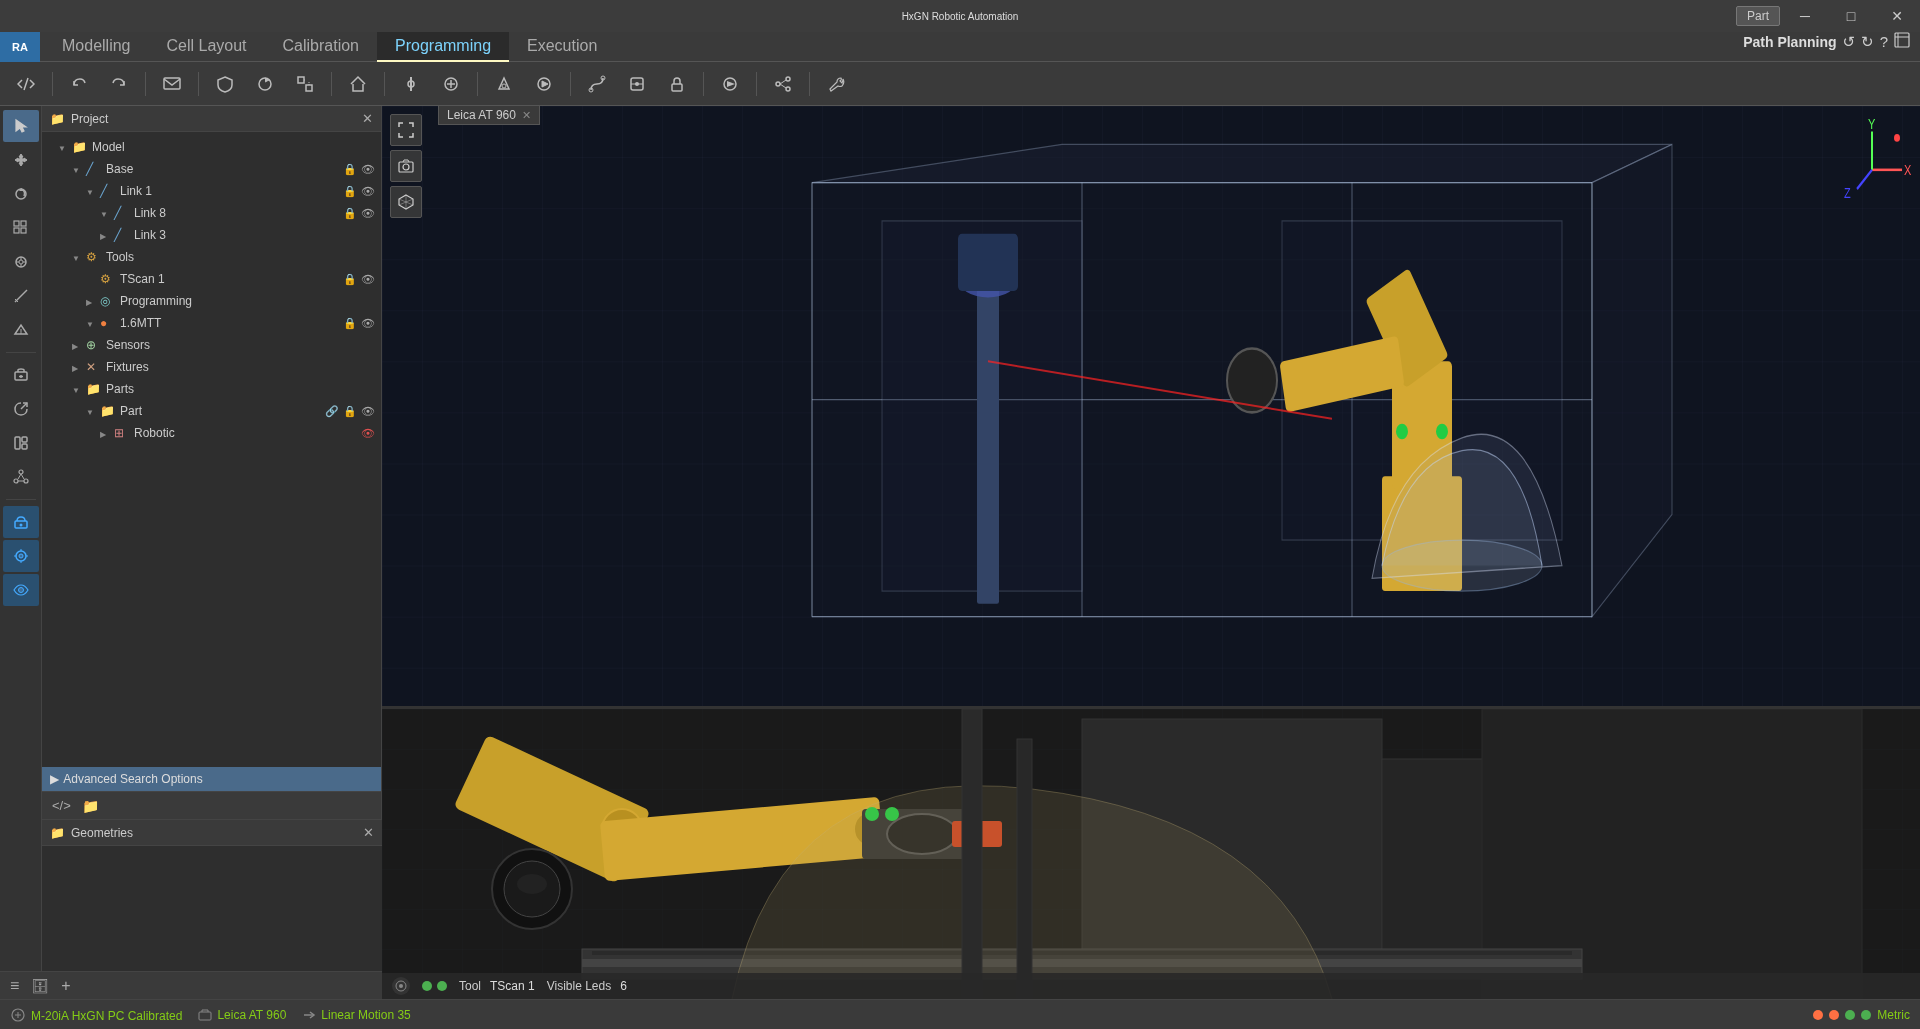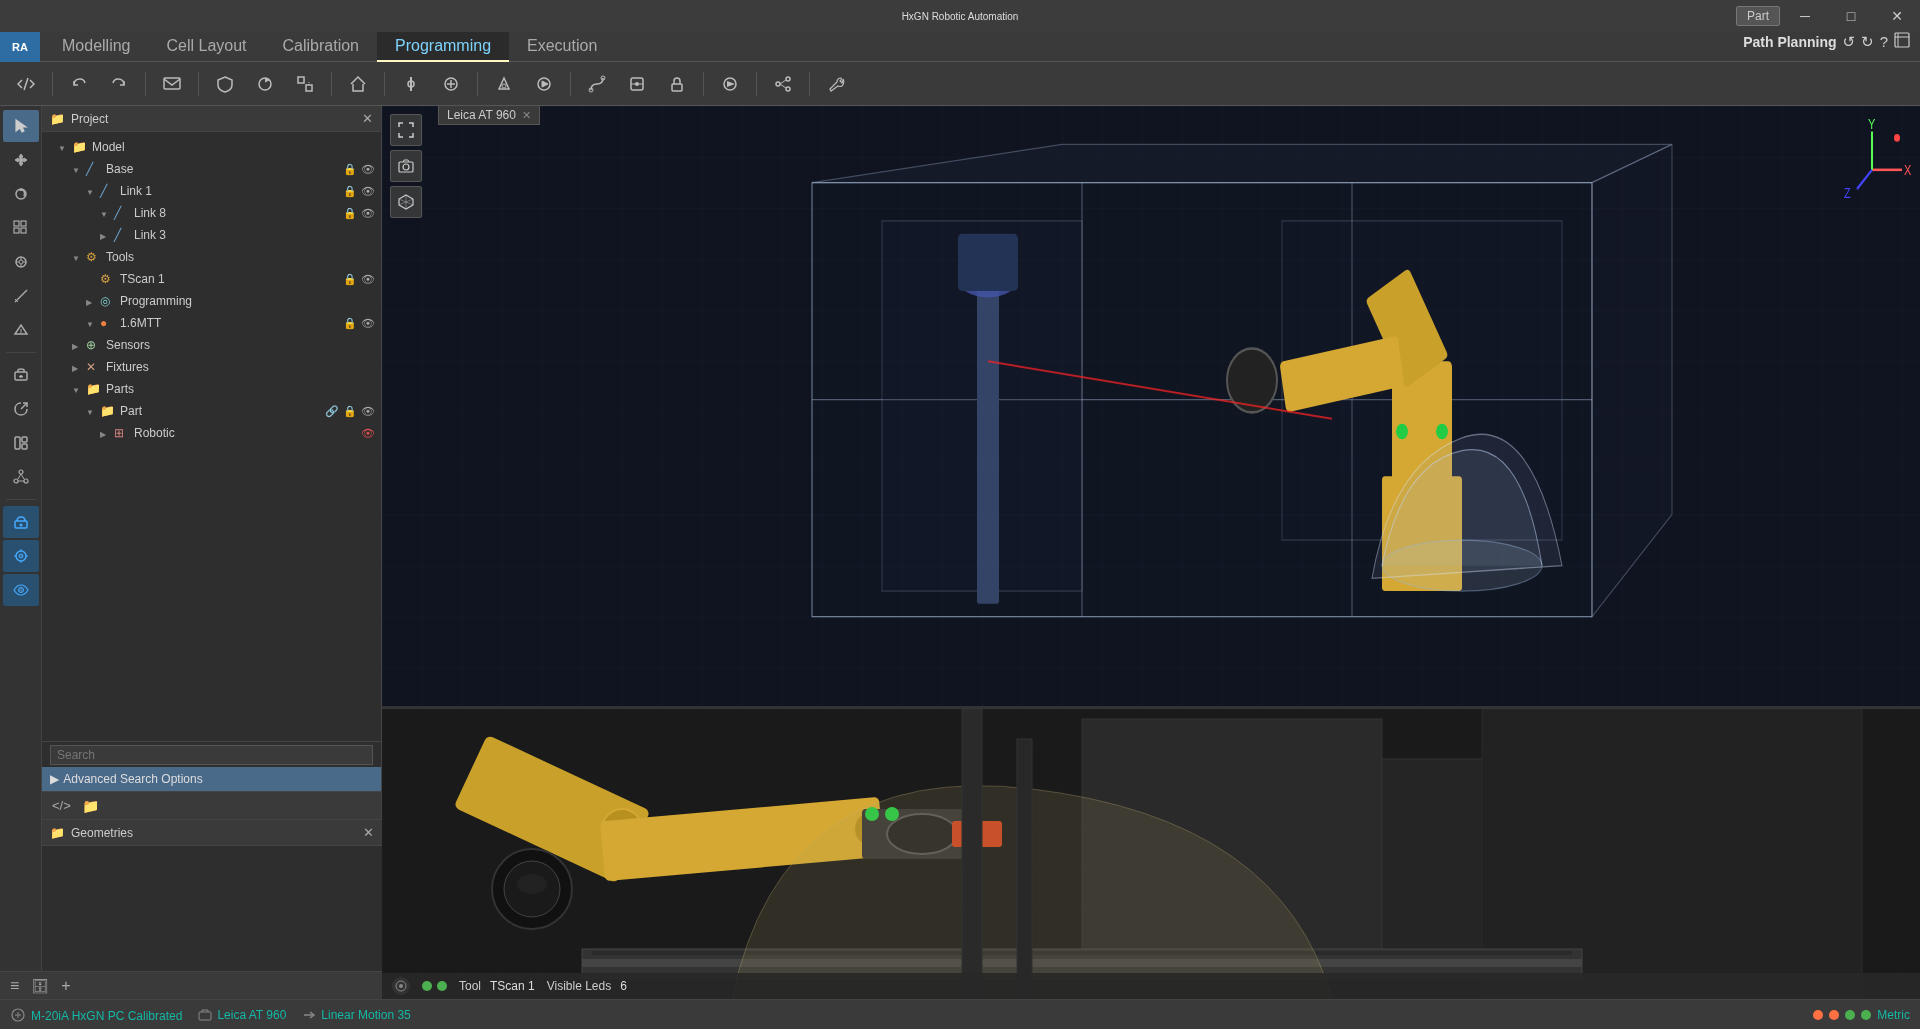--- a/index.html
+++ b/index.html
@@ -355,21 +355,21 @@
     #statusbar {
       width: 100%;
       height: 30px;
       background: #3a3a3a;
       display: flex;
       align-items: center;
       padding: 0 10px;
       gap: 16px;
       border-top: 1px solid #444;
       font-size: 12px;
-      color: #14b8a6;
+      color: #84cc16;
       position: absolute;
       bottom: 0;
       left: 0;
     }
     .status-item {
       display: flex;
       align-items: flex-end;
       gap: 5px;
     }
     .status-dot {
@@ -842,23 +842,20 @@
         <div class="tree-item indent-4">
           <span class="expand collapsed"></span>
           <span class="icon" style="color:#d08080;">⊞</span>
           <span class="label">Robotic</span>
           <div class="actions">
             <span style="color:#e05050;">👁</span>
           </div>
         </div>
       </div>
 
-      <div class="search-box">
-        <input type="text" style="width: 100%; background: rgb(58, 58, 58); border: 1px solid rgb(85, 85, 85); color: rgb(204, 204, 204); padding: 2px 6px; font-size: 12px; height: 20px;" placeholder="Search">
-      </div>
       <div class="advanced-search">
         <span>▶</span>
         <span>Advanced Search Options</span>
       </div>
       <div class="bottom-toolbar">
         <button style="background:none; border:none; color:#aaa; cursor:pointer; font-size:13px; padding:2px 4px;">&lt;/&gt;</button>
         <button style="background:none; border:none; color:#8cb4d8; cursor:pointer; font-size:14px; padding:2px 4px;">📁</button>
       </div>
     </div>
 

